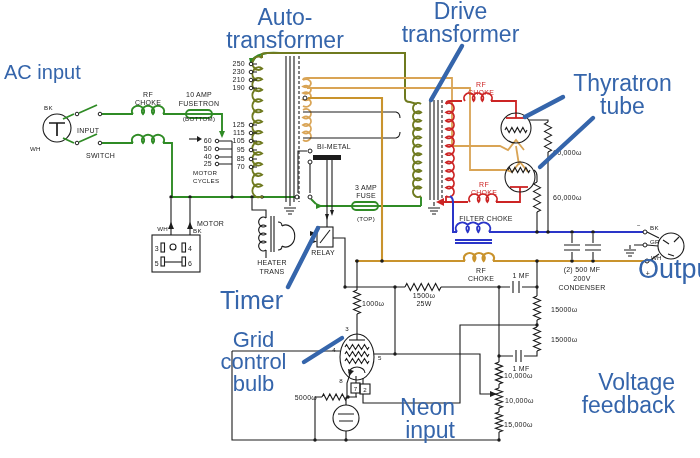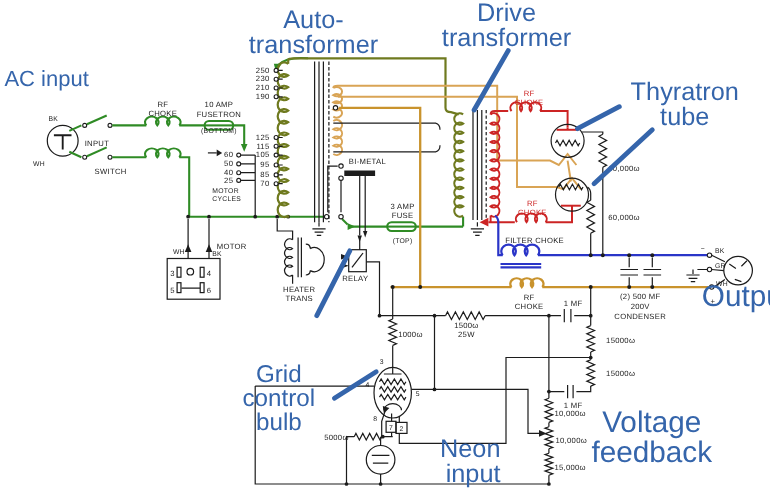--- a/index.html
+++ b/index.html
@@ -349,29 +349,32 @@
     <span>transformer</span>
   </div>
   <div class="ann ann-c" style="left:378px;top:0;width:165px;font-size:23px;">
     <span>Drive</span>
     <span>transformer</span>
   </div>
   <div class="ann ann-c" style="left:545px;top:72px;width:155px;font-size:23px;">
     <span>Thyratron</span>
     <span>tube</span>
   </div>
+  <div class="ann" style="left:220px;top:288px;font-size:25px;">
+    <span>Timer</span>
+  </div>
   <div class="ann ann-c" style="left:181px;top:329px;width:145px;font-size:22px;">
     <span>Grid</span>
     <span>control</span>
     <span>bulb</span>
   </div>
   <div class="ann ann-c" style="left:330px;top:396px;width:125px;font-size:23px;text-align:right;">
     <span>Neon</span>
     <span>input</span>
   </div>
-  <div class="ann ann-c" style="left:510px;top:371px;width:165px;font-size:27px;">
+  <div class="ann ann-c" style="left:510px;top:371px;width:165px;font-size:23px;text-align:right;">
     <span>Voltage</span>
     <span>feedback</span>
   </div>
   <div class="ann" style="left:614px;top:256px;font-size:27px;margin-left:24px;">
     <span>Output</span>
   </div>
 </div>
 
 </body></html>

